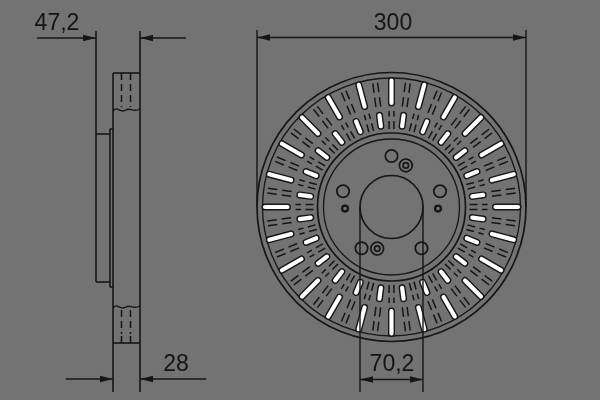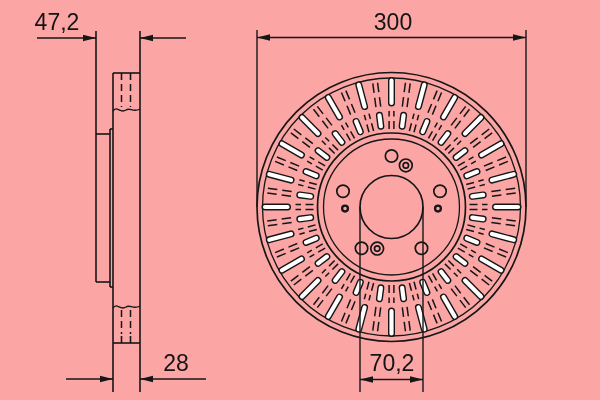--- a/index.html
+++ b/index.html
@@ -1,16 +1,16 @@
 <!DOCTYPE html>
 <html><head>
 <meta charset="utf-8">
 <style>
   html,body{margin:0;padding:0;background:#e8e8e8;}
-  .stage{width:600px;height:400px;background:#fca5a5;position:relative;overflow:hidden;}
+  .stage{width:600px;height:400px;background:#737373;position:relative;overflow:hidden;}
   svg{display:block;}
   text.dim{font-family:"Liberation Sans", sans-serif;font-size:23px;fill:#141414;}
 </style>
 </head>
 <body>
 
 <div class="stage">
   <svg id="drawing" width="600" height="400" viewBox="0 0 600 400">
     <g id="g-side">
         <line x1="96" y1="31" x2="96" y2="282" stroke="#161616" stroke-width="1.6" fill="none"></line>

